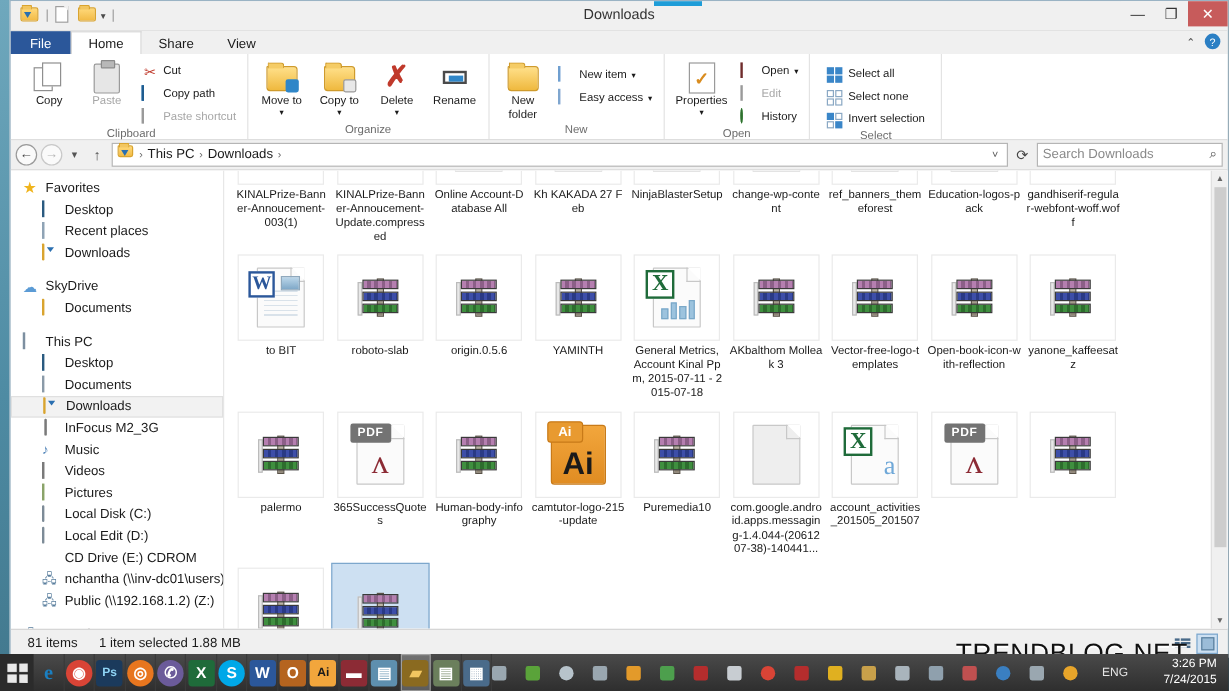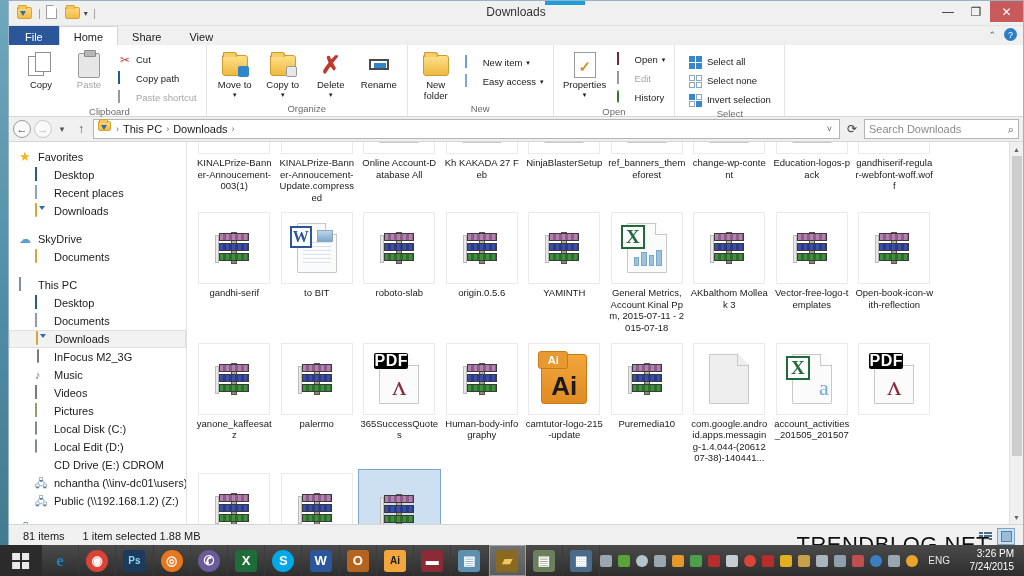--- a/index.html
+++ b/index.html
@@ -336,21 +336,21 @@
     align-items: center; justify-content: center; font-family: "Liberation Serif", serif;
   }
   .ic-xls .bars {
     position: absolute; left: 6px; bottom: 6px; width: 28px; height: 18px;
     display: flex; align-items: flex-end; gap: 2px;
   }
   .ic-xls .bars i { flex:1; background: #9cc3de; border: 1px solid #7aa8c8; display:block;}
   
   .ic-pdf .plabel {
     position: absolute; left: -6px; top: -2px; width: 34px; height: 16px;
-    background: #000000; color: #fff; font-size: 16px; font-weight: bold;
+    background: #737373; color: #fff; font-size: 10px; font-weight: bold;
     display: flex; align-items: center; justify-content: center;
     border-radius: 2px; letter-spacing: .5px;
   }
   .ic-pdf .swirl {
     position: absolute; left: 12px; top: 18px; width: 18px; height: 26px;
     color: #8c2b35; font-size: 28px; line-height: 26px; font-family: "Liberation Serif", serif;
   }
   
   .ic-ai {
     width: 46px; height: 50px; background: linear-gradient(#f2a63c,#e08c22);
@@ -432,21 +432,21 @@
     width: 39px; height: 31px; display: flex; align-items: center;
     justify-content: center; position: relative;
     border-right: 1px solid #3a3a3a;
   }
   .tbtn.pressed {
     background: rgba(255,255,255,.22);
     border: 1px solid rgba(255,255,255,.35);
   }
   .tico { width: 22px; height: 22px; border-radius: 3px; display:flex;align-items:center;justify-content:center;font-size:13px;font-weight:bold;color:#fff;}
   .tray {
-    margin-left: auto; display: flex; align-items: center; gap: 6px;
+    margin-left: auto; display: flex; align-items: center; gap: 16px;
     padding-right: 6px; height: 31px;
   }
   .trayico { width: 12px; height: 12px; border-radius: 2px; }
   .lang { font-size: 10px; color: #e6e6e6; padding: 0 4px; }
   .clock {
     font-size: 10px; color: #fff; line-height: 1.25; text-align: right;
     padding-right: 4px; min-width: 58px;
   }
 </style>
 </head>
@@ -803,59 +803,47 @@
           <div class="tile">
               <div class="thumb">
                 <div class="ic pg"></div>
               </div>
               <div class="tname">NinjaBlasterSetup</div>
             </div>
           <div class="tile">
               <div class="thumb">
                 <div class="ic pg"></div>
               </div>
+              <div class="tname">change-wp-content</div>
+            </div>
+          <div class="tile">
+              <div class="thumb">
+                <div class="ic pg"></div>
+              </div>
               <div class="tname">ref_banners_themeforest</div>
             </div>
           <div class="tile">
               <div class="thumb">
                 <div class="ic pg"></div>
               </div>
-              <div class="tname">change-wp-content</div>
-            </div>
-          <div class="tile">
-              <div class="thumb">
-                <div class="ic pg"></div>
-              </div>
               <div class="tname">Education-logos-pack</div>
             </div>
           <div class="tile">
               <div class="thumb">
                 <div class="ic ic-rar">
                   <span class="sh"></span>
                   <span class="spine"></span>
                   <span class="bk b1"></span>
                   <span class="bk b2"></span>
                   <span class="bk b3"></span>
                 </div>
               </div>
               <div class="tname">gandhiserif-regular-webfont-woff.woff</div>
             </div>
 
-          <div class="tile">
-              <div class="thumb">
-                <div class="ic ic-rar">
-                  <span class="sh"></span>
-                  <span class="spine"></span>
-                  <span class="bk b1"></span>
-                  <span class="bk b2"></span>
-                  <span class="bk b3"></span>
-                </div>
-              </div>
-              <div class="tname">gandhi-serif</div>
-            </div>
           <div class="tile">
               <div class="thumb">
                 <div class="ic pg ic-word">
                   <span class="lines"></span>
                   <span class="wmark">W</span>
                   <span class="pic"></span>
                 </div>
               </div>
               <div class="tname">to BIT</div>
             </div>

